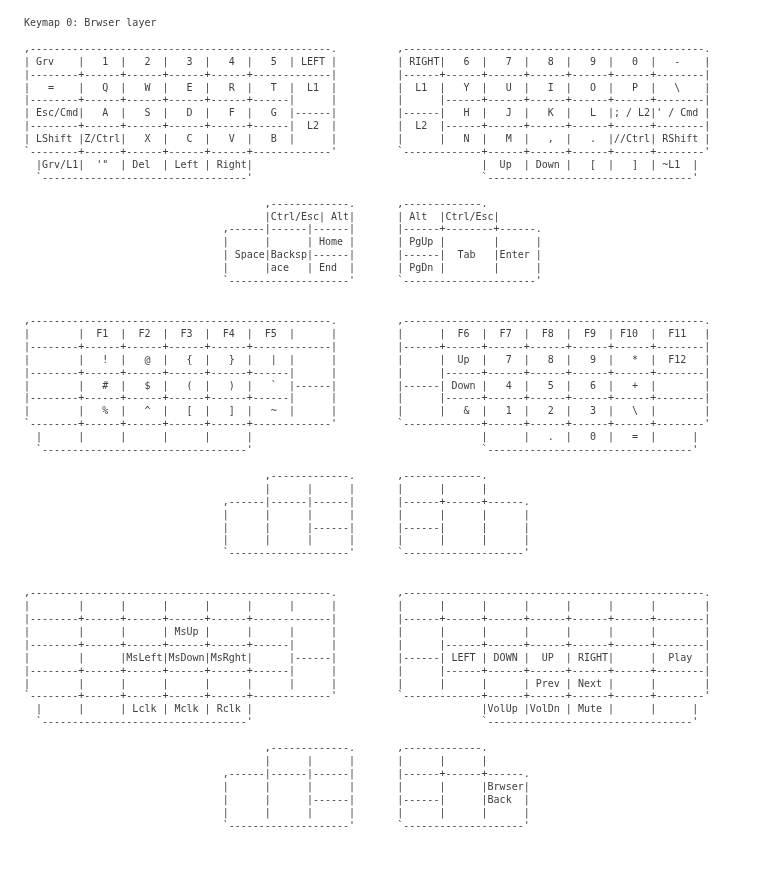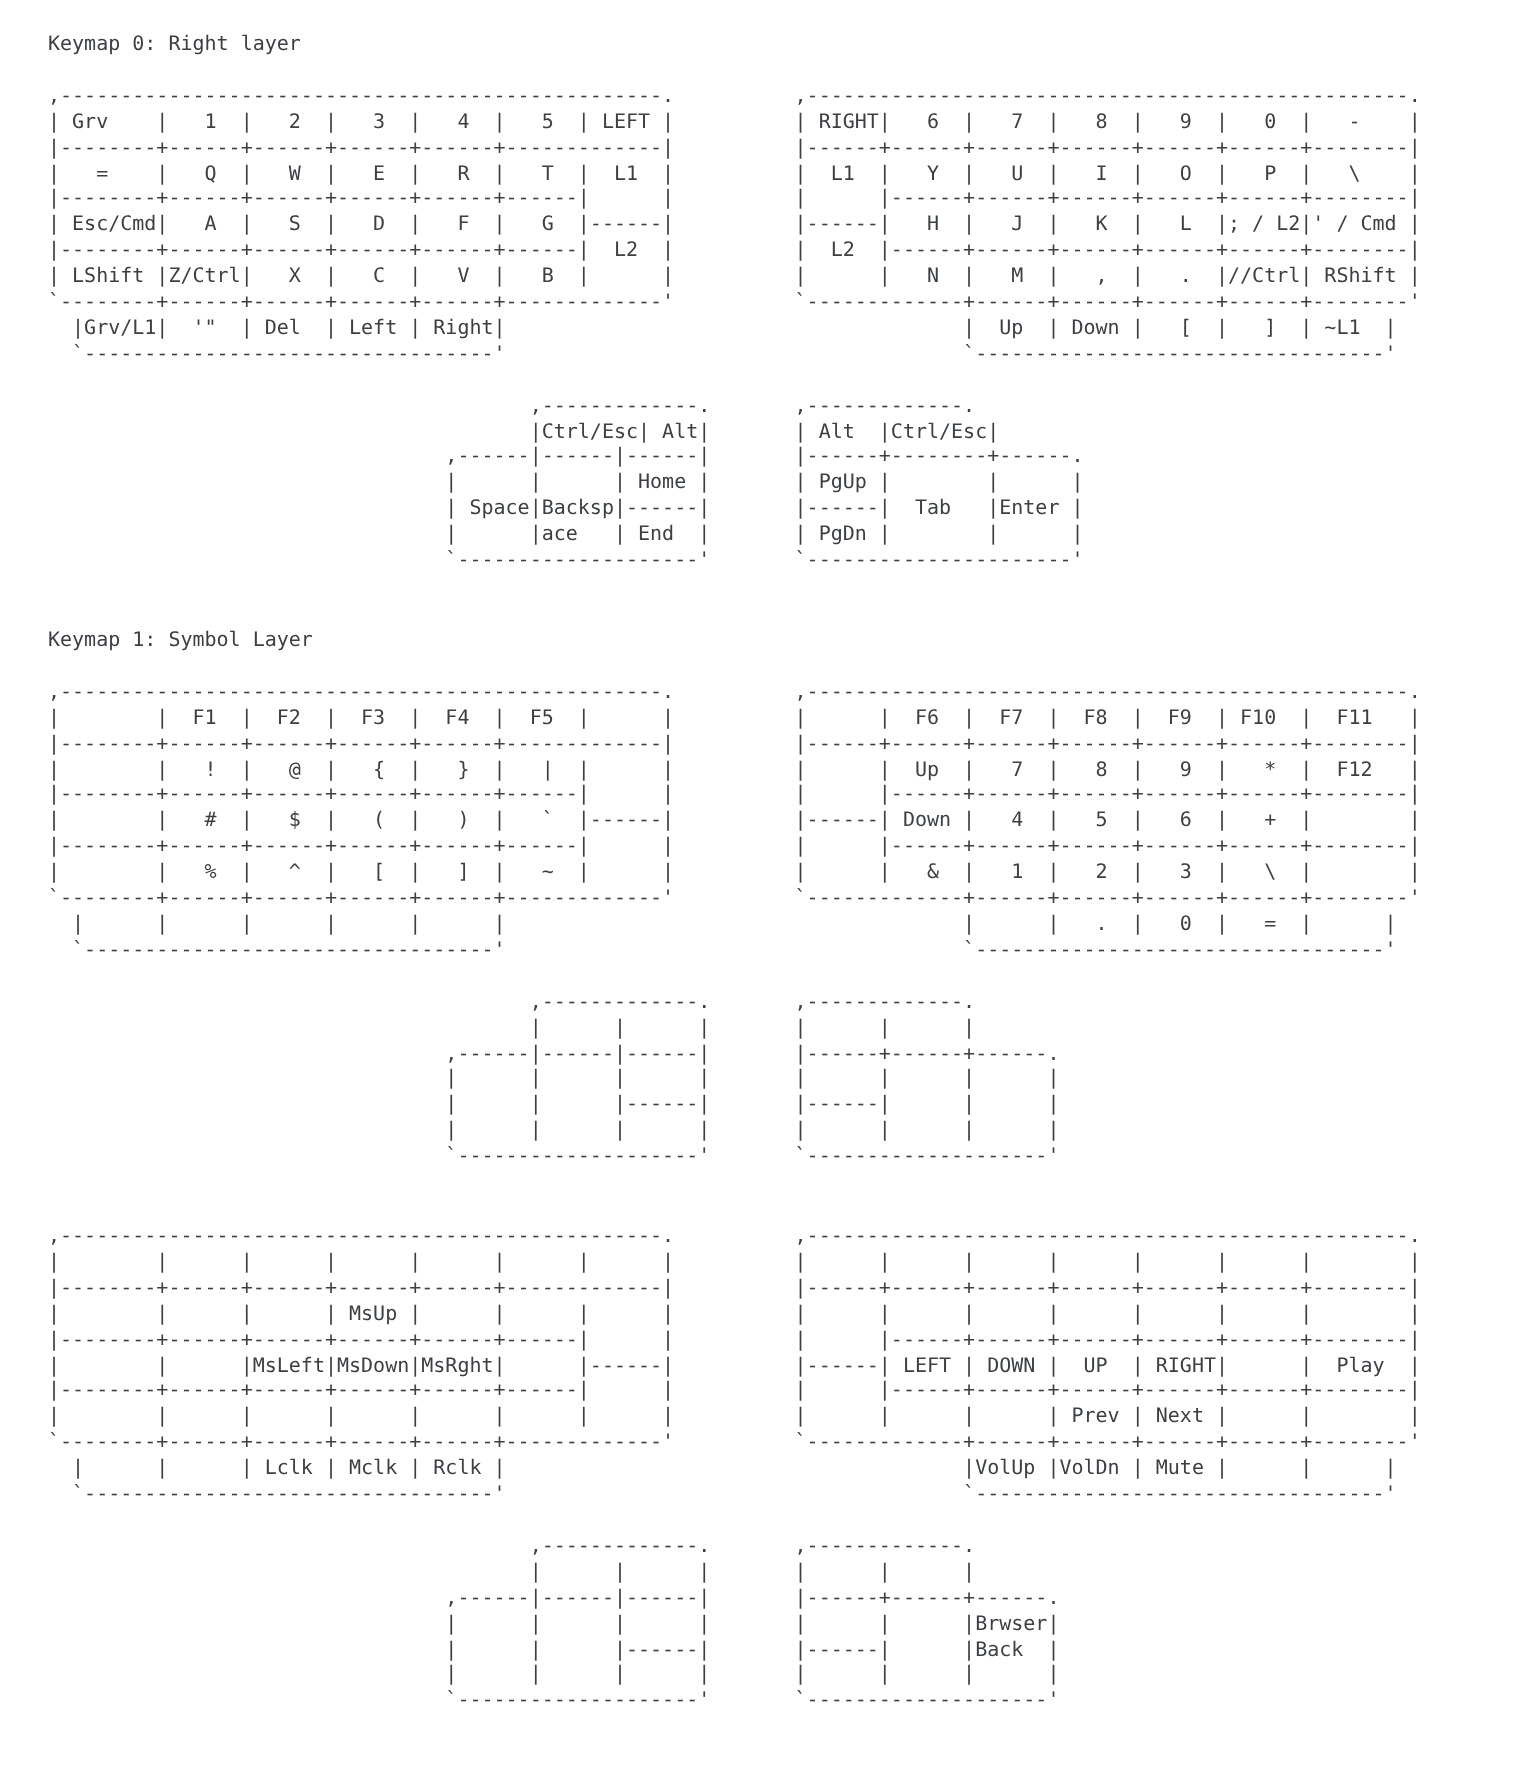--- a/index.html
+++ b/index.html
@@ -37,21 +37,21 @@
     line-height: inherit;
     white-space: pre;
   }
 </style>
 </head>
 <body style="background: rgb(255, 255, 255);">
 
 <div class="doc" style="color: rgb(60, 64, 69);">
 
   <div class="keymap-section">
-    <div class="section-title">Keymap 0: Right layer</div>
+    <div class="section-title">Keymap 0: Brwser layer</div>
     <pre class="ascii-art">,--------------------------------------------------.          ,--------------------------------------------------.
 | Grv    |   1  |   2  |   3  |   4  |   5  | LEFT |          | RIGHT|   6  |   7  |   8  |   9  |   0  |   -    |
 |--------+------+------+------+------+-------------|          |------+------+------+------+------+------+--------|
 |   =    |   Q  |   W  |   E  |   R  |   T  |  L1  |          |  L1  |   Y  |   U  |   I  |   O  |   P  |   \    |
 |--------+------+------+------+------+------|      |          |      |------+------+------+------+------+--------|
 | Esc/Cmd|   A  |   S  |   D  |   F  |   G  |------|          |------|   H  |   J  |   K  |   L  |; / L2|' / Cmd |
 |--------+------+------+------+------+------|  L2  |          |  L2  |------+------+------+------+------+--------|
 | LShift |Z/Ctrl|   X  |   C  |   V  |   B  |      |          |      |   N  |   M  |   ,  |   .  |//Ctrl| RShift |
 `--------+------+------+------+------+-------------'          `-------------+------+------+------+------+--------'
   |Grv/L1|  '"  | Del  | Left | Right|                                      |  Up  | Down |   [  |   ]  | ~L1  |
@@ -60,21 +60,20 @@
                                         ,-------------.       ,-------------.
                                         |Ctrl/Esc| Alt|       | Alt  |Ctrl/Esc|
                                  ,------|------|------|       |------+--------+------.
                                  |      |      | Home |       | PgUp |        |      |
                                  | Space|Backsp|------|       |------|  Tab   |Enter |
                                  |      |ace   | End  |       | PgDn |        |      |
                                  `--------------------'       `----------------------'</pre>
   </div>
 
   <div class="keymap-section">
-    <div class="section-title">Keymap 1: Symbol Layer</div>
     <pre class="ascii-art">,--------------------------------------------------.          ,--------------------------------------------------.
 |        |  F1  |  F2  |  F3  |  F4  |  F5  |      |          |      |  F6  |  F7  |  F8  |  F9  | F10  |  F11   |
 |--------+------+------+------+------+-------------|          |------+------+------+------+------+------+--------|
 |        |   !  |   @  |   {  |   }  |   |  |      |          |      |  Up  |   7  |   8  |   9  |   *  |  F12   |
 |--------+------+------+------+------+------|      |          |      |------+------+------+------+------+--------|
 |        |   #  |   $  |   (  |   )  |   `  |------|          |------| Down |   4  |   5  |   6  |   +  |        |
 |--------+------+------+------+------+------|      |          |      |------+------+------+------+------+--------|
 |        |   %  |   ^  |   [  |   ]  |   ~  |      |          |      |   &amp;  |   1  |   2  |   3  |   \  |        |
 `--------+------+------+------+------+-------------'          `-------------+------+------+------+------+--------'
   |      |      |      |      |      |                                      |      |   .  |   0  |   =  |      |

